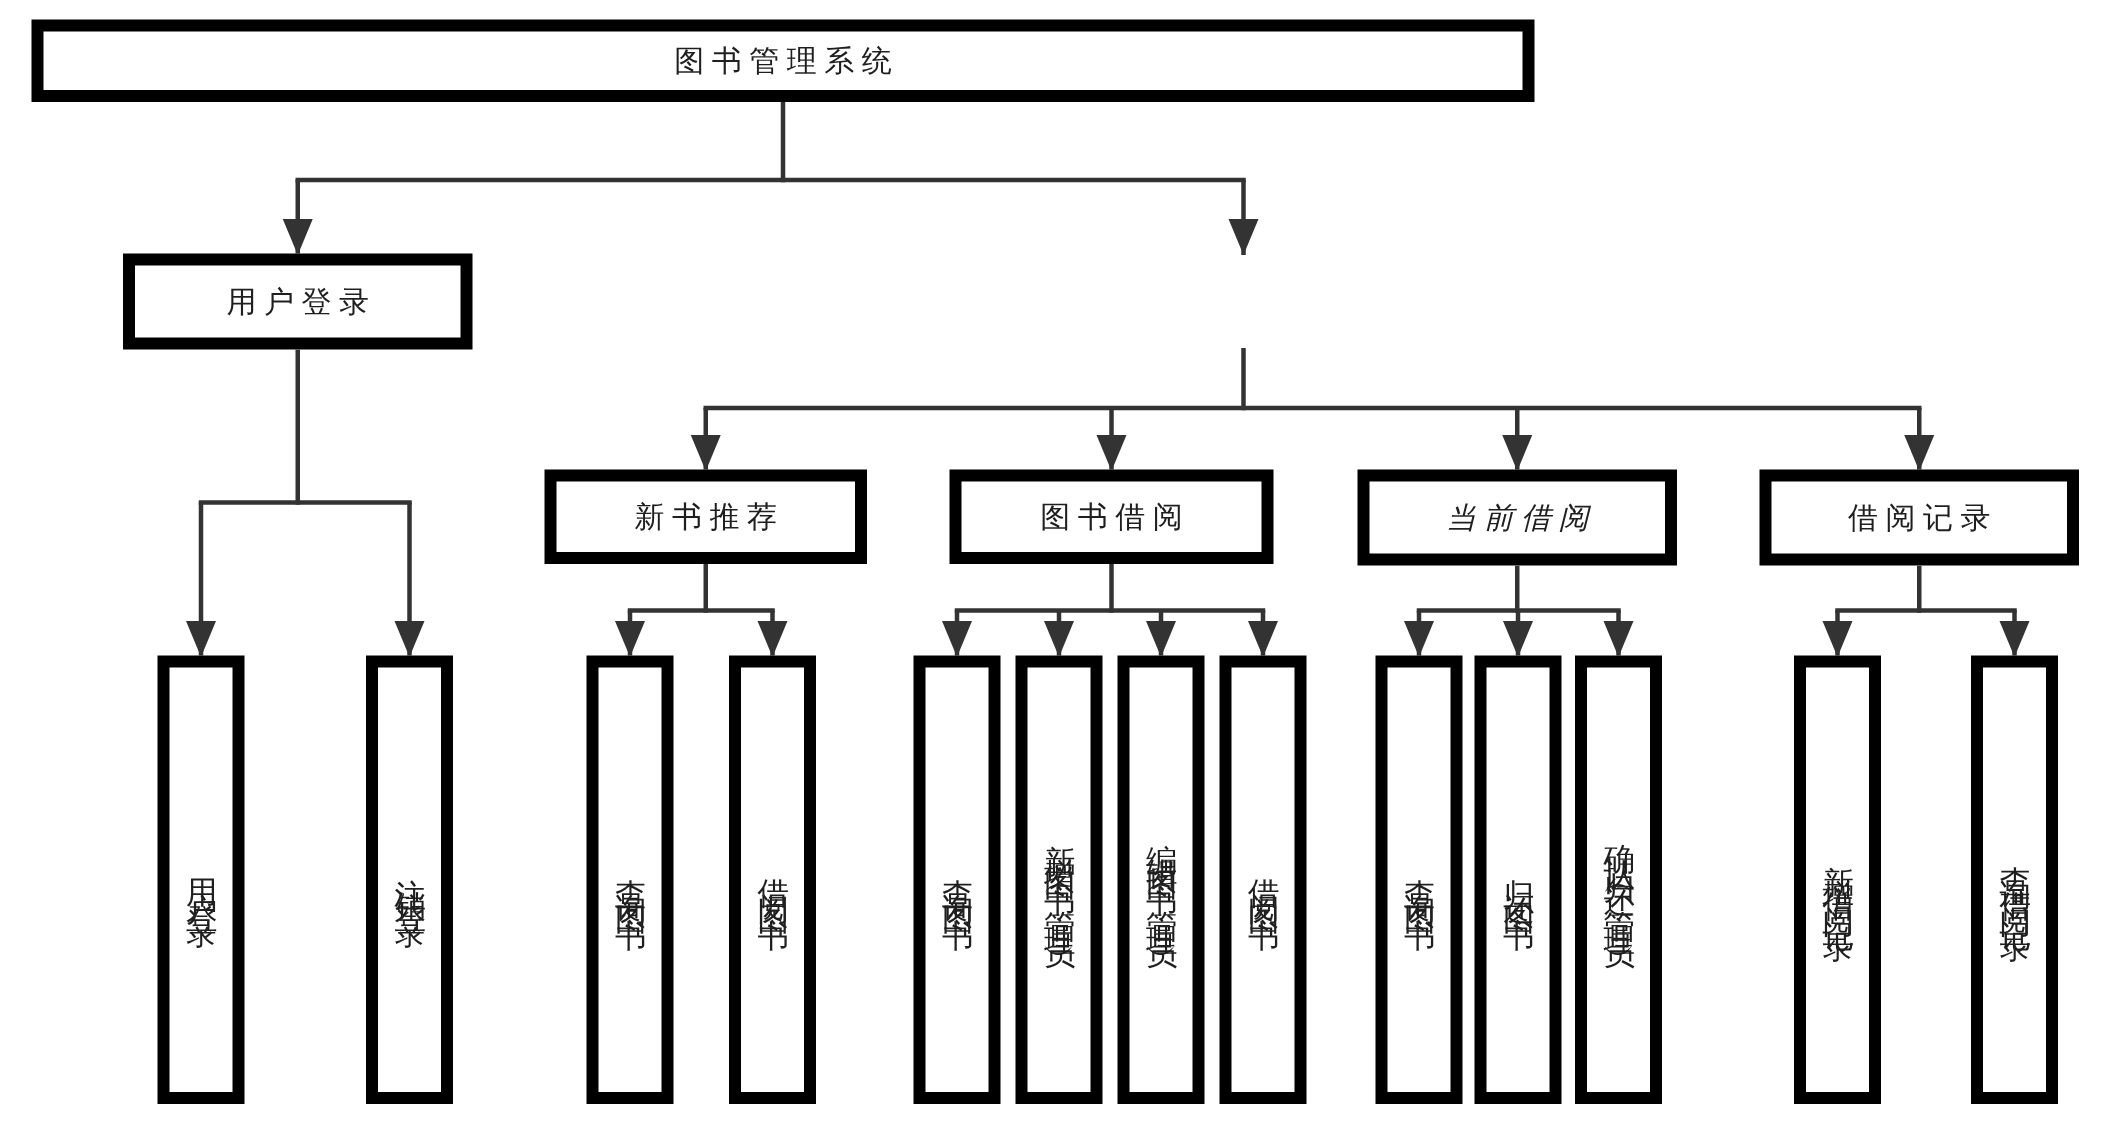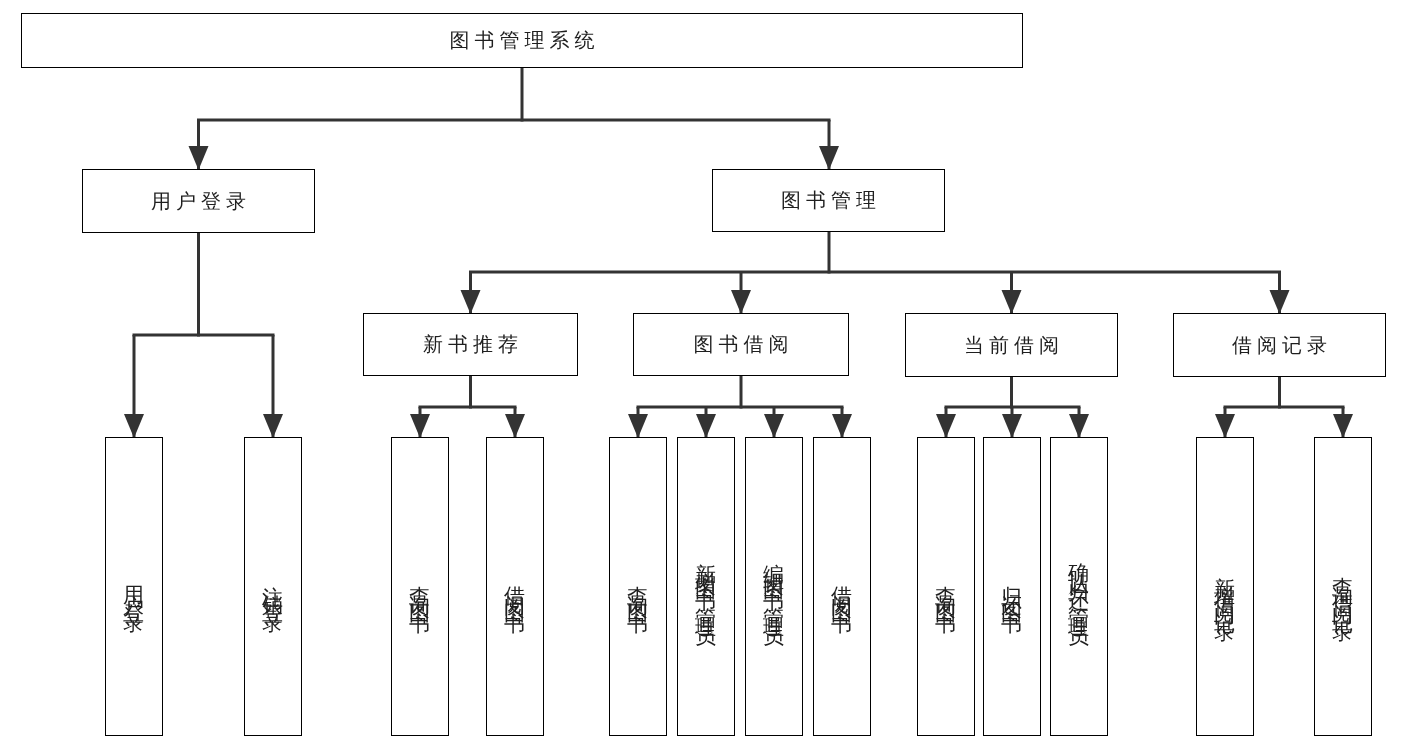--- a/index.html
+++ b/index.html
@@ -14,21 +14,21 @@
   }
   #connectors {
     position: absolute;
     left: 0; top: 0;
     width: 1405px; height: 747px;
   }
   .node {
     position: absolute;
     box-sizing: border-box;
     background: #ffffff;
-    border: 1px solid #000000;
+    border: 8px solid #000000;
     display: flex;
     align-items: center;
     justify-content: center;
     text-align: center;
     color: #1f1f1f;
   }
   .h-node {
     font-size: 20px;
     letter-spacing: 5px;
     text-indent: 5px;
@@ -102,25 +102,24 @@
       <line x1="1279.5" y1="377" x2="1279.5" y2="408.5"></line>
       <line x1="1223.5" y1="407" x2="1344.5" y2="407"></line>
       <line x1="1225" y1="407" x2="1225" y2="438" marker-end="url(#arrow)"></line>
       <line x1="1343" y1="407" x2="1343" y2="438" marker-end="url(#arrow)"></line>
     </g>
   </svg>
 
   <div class="node h-node" style="left:21px; top:13px; width:1002px; height:55px;">图书管理系统</div>
 
   <div class="node h-node" style="left:82px; top:169px; width:233px; height:64px;">用户登录</div>
-  <div class="node h-node" style="left:712px; top:169px; width:233px; height:63px;">图书管理</div>
 
   <div class="node h-node" style="left:363px; top:313px; width:215px; height:63px;">新书推荐</div>
   <div class="node h-node" style="left:633px; top:313px; width:216px; height:63px;">图书借阅</div>
-  <div class="node h-node" style="left:905px; top:313px; width:213px; height:64px;">当前借阅</div>
+  <div class="node h-node" style="left:905px; top:313px; width:213px; height:64px;font-style:italic;">当前借阅</div>
   <div class="node h-node" style="left:1173px; top:313px; width:213px; height:64px;">借阅记录</div>
 
   <div class="node v-node" style="left:105px; top:437px; width:58px; height:299px;">用户登录</div>
   <div class="node v-node" style="left:244px; top:437px; width:58px; height:299px;">注销登录</div>
   <div class="node v-node" style="left:391px; top:437px; width:58px; height:299px;">查询图书</div>
   <div class="node v-node" style="left:486px; top:437px; width:58px; height:299px;">借阅图书</div>
   <div class="node v-node" style="left:609px; top:437px; width:58px; height:299px;">查询图书</div>
   <div class="node v-node" style="left:677px; top:437px; width:58px; height:299px;">新增图书（管理员）</div>
   <div class="node v-node" style="left:745px; top:437px; width:58px; height:299px;">编辑图书（管理员）</div>
   <div class="node v-node" style="left:813px; top:437px; width:58px; height:299px;">借阅图书</div>

